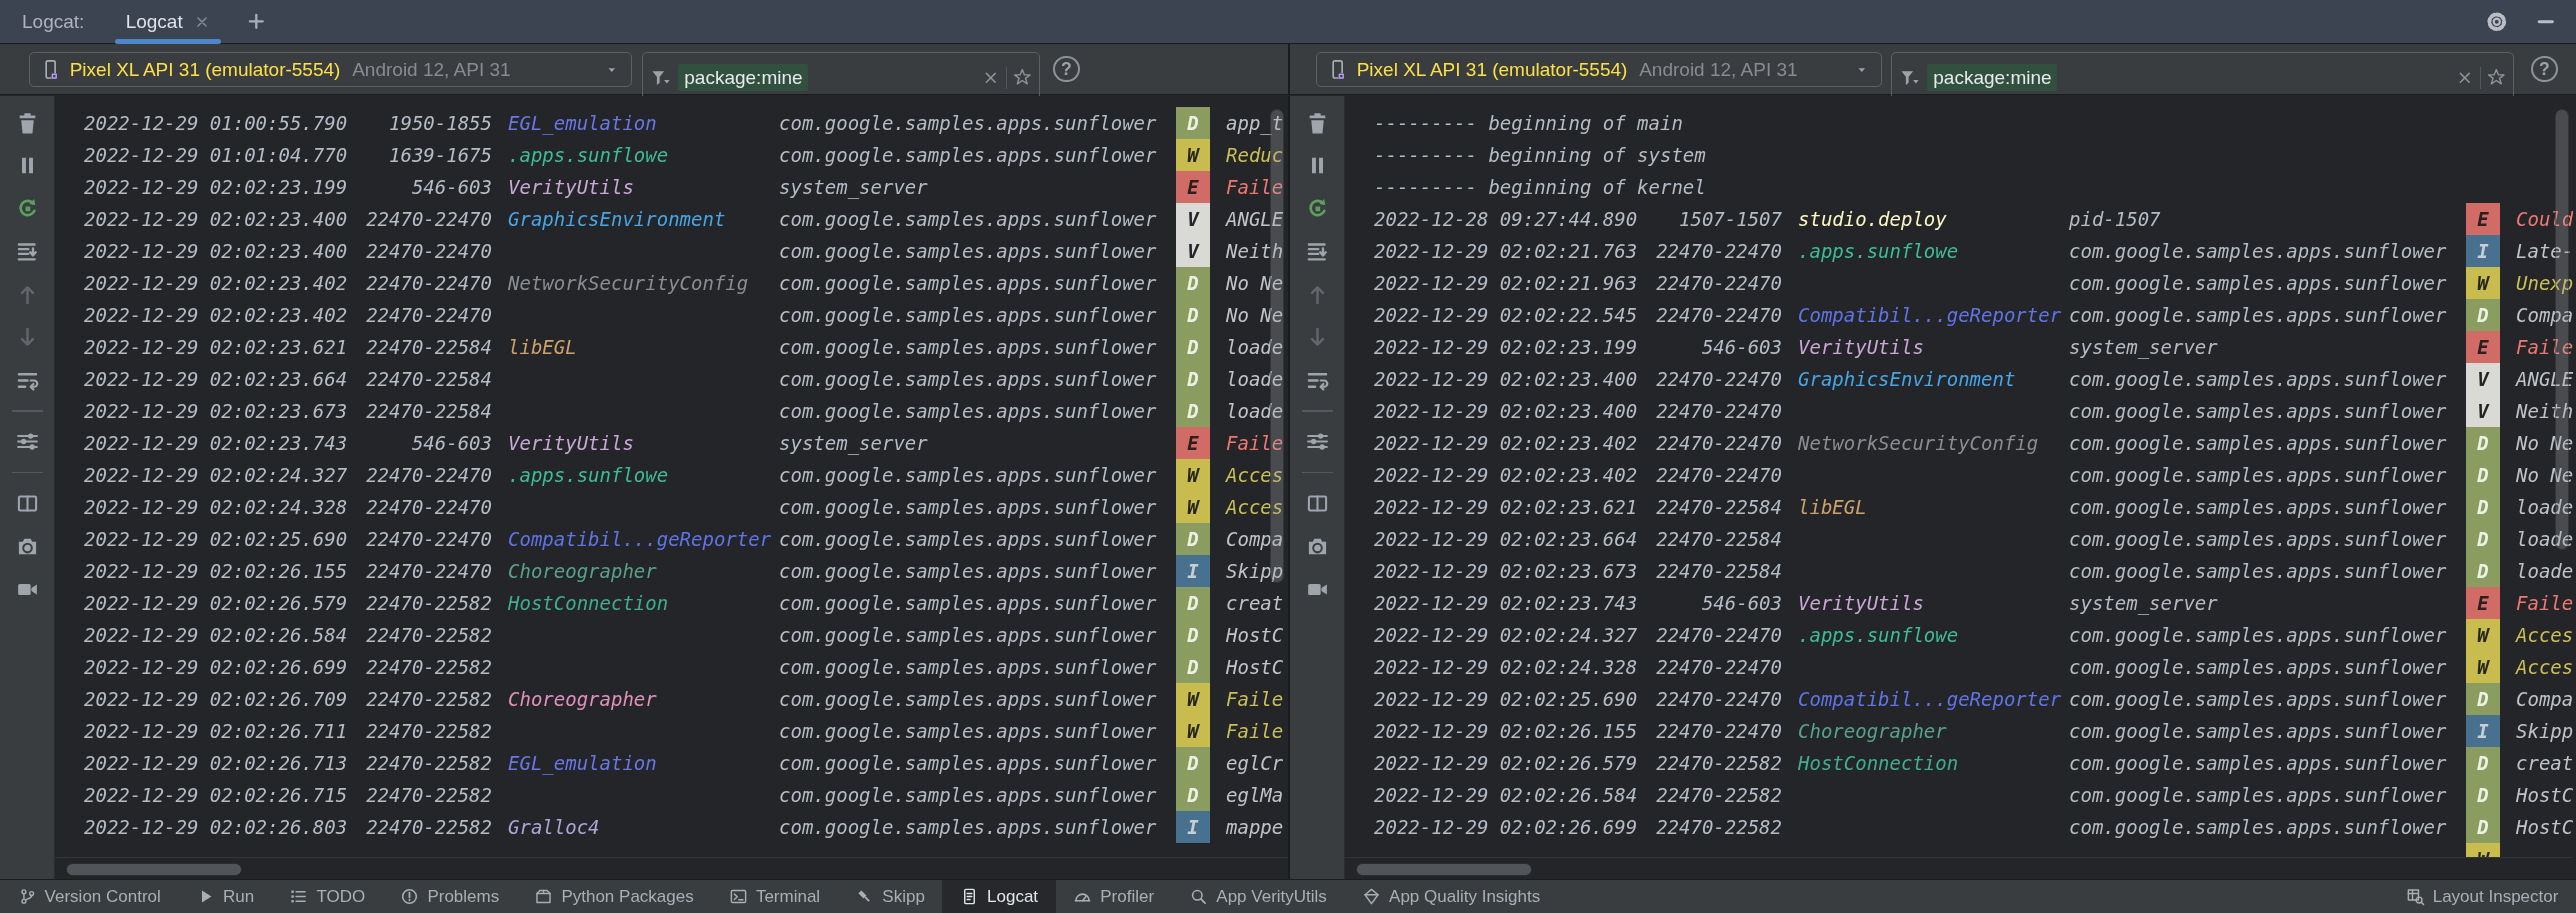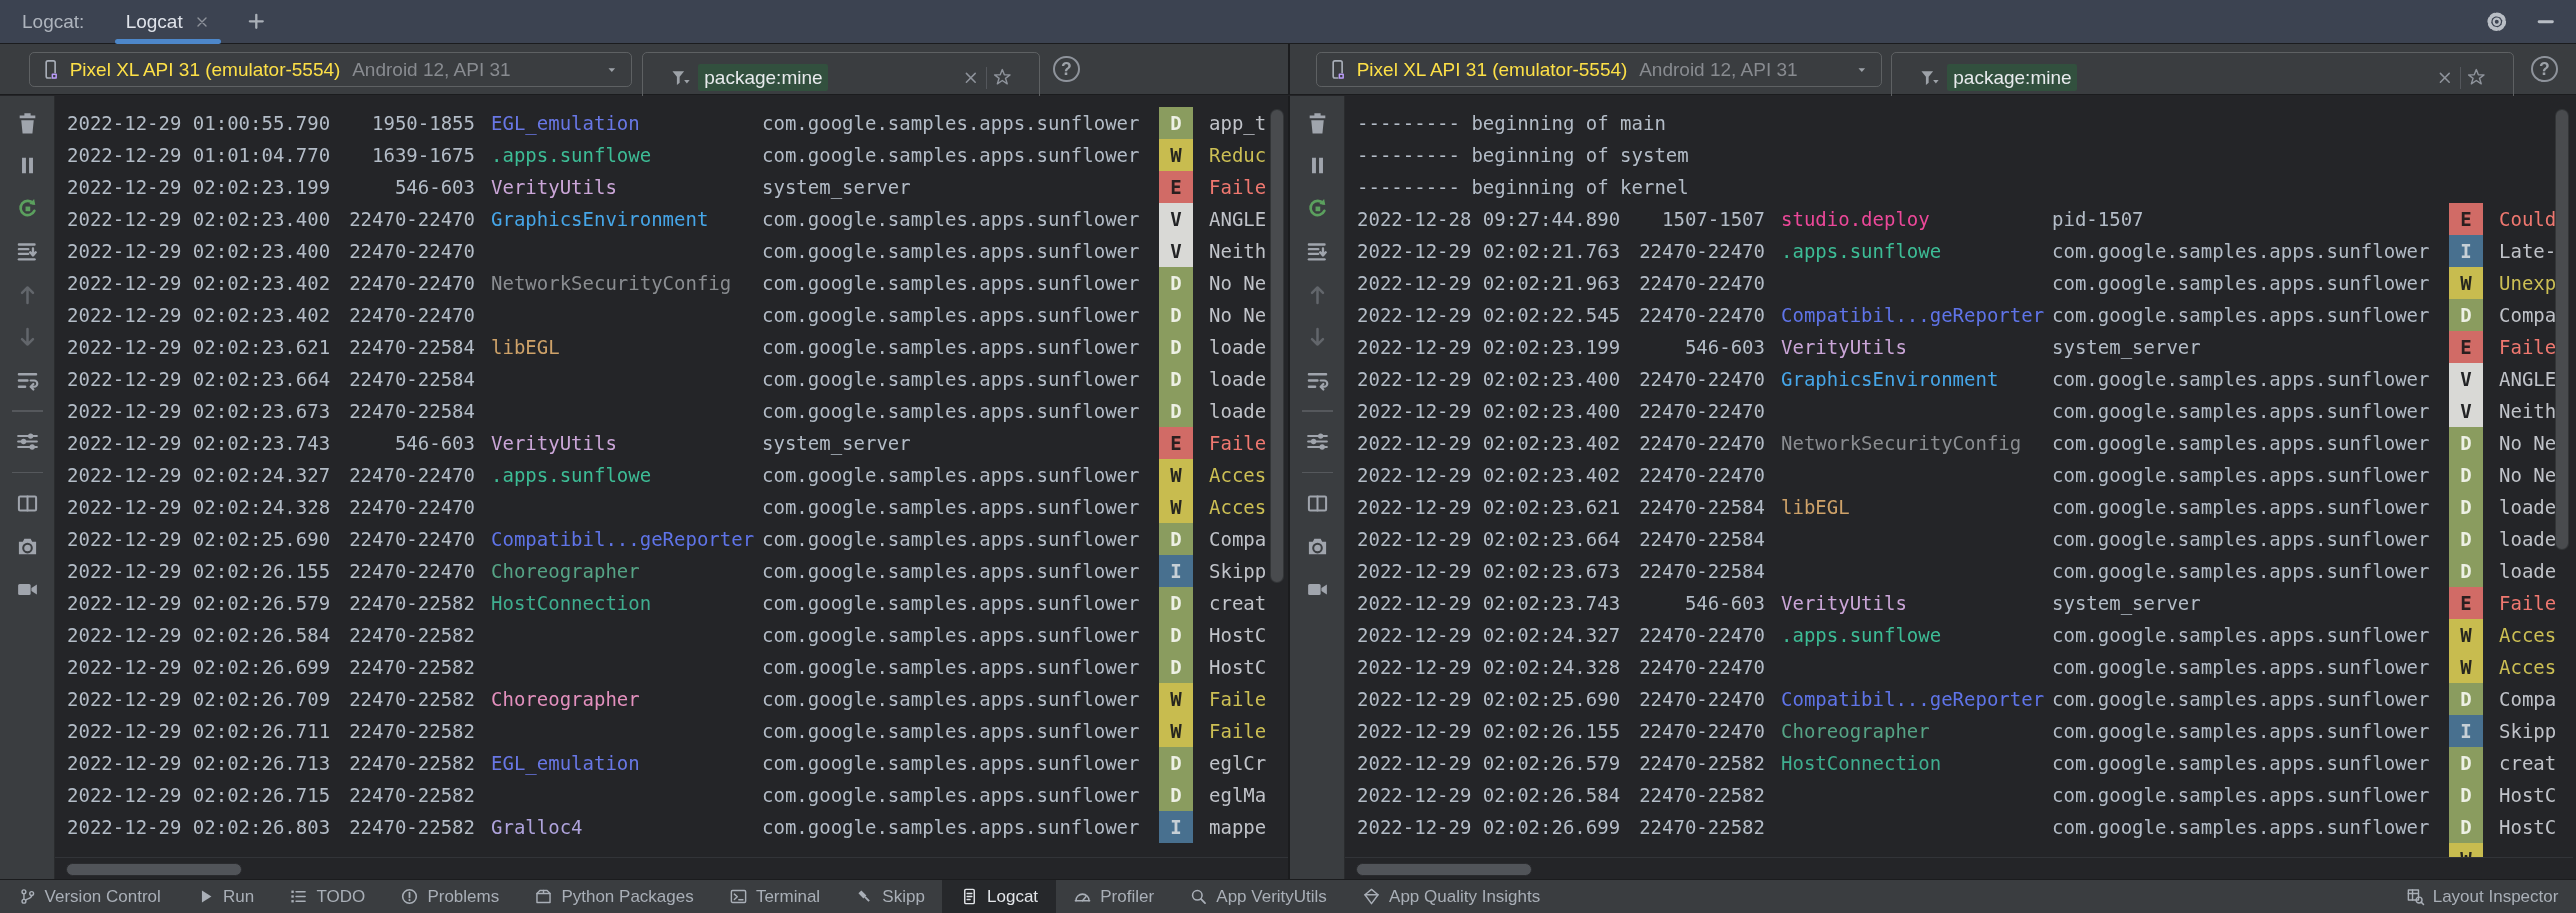--- a/index.html
+++ b/index.html
@@ -27,21 +27,21 @@
   .toolseg{position:relative;height:100%;}
   .toolseg.left{width:1290px;border-right:2.9px solid var(--border);}
   .toolseg.right{width:1283px;}
   .combo{position:absolute;top:8px;height:35px;border:1.5px solid var(--combo-border);border-radius:5.1px;
          display:flex;align-items:center;padding:0 10.3px;gap:7.4px;}
   .combo .devname{font-size:19px;color:#fde047;white-space:nowrap;}
   .combo .devsub{font-size:19px;color:#888B90;white-space:nowrap;margin-left:4.4px;}
   .combo .chev{margin-left:auto;color:#9DA2A8;width:17.6px;height:17.6px;}
   .phone-ic{width:22px;height:23.5px;}
   .filterbox{position:absolute;top:8px;height:51px;border:1.5px solid var(--combo-border);border-radius:5.1px;
-             display:flex;align-items:center;padding:0 26px;gap:7.4px;}
+             display:flex;align-items:center;padding:0 6px;gap:7.4px;}
   .funnel{width:22px;height:22px;color:#9DA2A8;}
   .token{font-size:19px;color:#E8EAED;background:var(--token-bg);padding:2.2px 5.9px;border-radius:2.2px;white-space:nowrap;}
   .filter-right{margin-left:auto;display:flex;align-items:center;gap:5.9px;}
   .fx{width:17.6px;height:17.6px;color:#8E939B;}
   .fdiv{width:0.7px;height:22px;background:#54575C;}
   .fstar{width:20.6px;height:20.6px;color:#8E939B;}
   .helpq{position:absolute;top:11.8px;width:26.5px;height:26.5px;border:2.2px solid #8E939B;border-radius:50%;
          color:#9DA2A8;font-size:17.6px;font-weight:bold;display:flex;align-items:center;justify-content:center;}
 
   
@@ -54,21 +54,21 @@
   .tool{width:32px;height:32px;margin-bottom:11px;display:flex;align-items:center;justify-content:center;
         color:#A0A5AD;border-radius:4.4px;}
   .tool.dim{color:#62666B;}
   .tool.green{color:#5BA05E;}
   .tool svg{width:25px;height:25px;}
   .strip-sep{width:31px;height:1.5px;background:#55585C;margin:2.9px 0 14px 0;}
 
   .log-area{position:relative;flex:1;height:100%;overflow:hidden;}
   .rows{position:absolute;left:0;top:0;right:0;height:761px;overflow:hidden;padding-top:11px;
         font-family:"DejaVu Sans Mono",monospace;font-size:19px;line-height:32px;color:var(--fg-log);}
-  .log-row{height:32px;white-space:pre;display:flex;align-items:flex-end;padding-left:12px;}
+  .log-row{height:32px;white-space:pre;display:flex;align-items:flex-end;padding-left:29px;font-style:italic;}
   .log-row span{display:inline-block;overflow:hidden;}
   .c-time{width:272px;}
   .c-pid{width:136px;text-align:right;}
   .c-tag{width:287px;padding-left:16px;}
   .c-pkg{width:397px;}
   .c-badge{width:34px;text-align:center;font-weight:bold;}
   .c-msg{padding-left:16px;flex:1;}
   .c-marker{padding-left:0;}
   .b-D{background:var(--lv-d-bg);color:var(--lv-d-fg);}
   .b-W{background:var(--lv-w-bg);color:#26261F;}
@@ -466,21 +466,21 @@
             <svg class="ic" viewBox="0 0 34 34" width="25" height="25">
               <use href="#i-video"></use>
             </svg>
           </div>
         </div>
       <div class="log-area">
         <div class="rows">
             <div class="log-row"><span class="c-marker">--------- beginning of main</span></div>
             <div class="log-row"><span class="c-marker">--------- beginning of system</span></div>
             <div class="log-row"><span class="c-marker">--------- beginning of kernel</span></div>
-            <div class="log-row"><span class="c-time">2022-12-28 09:27:44.890</span><span class="c-pid">1507-1507</span><span class="c-tag" style="color: #ec4899;">studio.deploy</span><span class="c-pkg">pid-1507</span><span class="c-badge b-E">E</span><span class="c-msg m-E">Could</span></div>
+            <div class="log-row"><span class="c-time">2022-12-28 09:27:44.890</span><span class="c-pid">1507-1507</span><span class="c-tag" style="color: #fef9c3;">studio.deploy</span><span class="c-pkg">pid-1507</span><span class="c-badge b-E">E</span><span class="c-msg m-E">Could</span></div>
             <div class="log-row"><span class="c-time">2022-12-29 02:02:21.763</span><span class="c-pid">22470-22470</span><span class="c-tag" style="color: rgb(61, 189, 150);">.apps.sunflowe</span><span class="c-pkg">com.google.samples.apps.sunflower</span><span class="c-badge b-I">I</span><span class="c-msg m-I">Late-</span></div>
             <div class="log-row"><span class="c-time">2022-12-29 02:02:21.963</span><span class="c-pid">22470-22470</span><span class="c-tag"></span><span class="c-pkg">com.google.samples.apps.sunflower</span><span class="c-badge b-W">W</span><span class="c-msg m-W">Unexp</span></div>
             <div class="log-row"><span class="c-time">2022-12-29 02:02:22.545</span><span class="c-pid">22470-22470</span><span class="c-tag" style="color: rgb(95, 116, 232);">Compatibil...geReporter</span><span class="c-pkg">com.google.samples.apps.sunflower</span><span class="c-badge b-D">D</span><span class="c-msg m-D">Compa</span></div>
             <div class="log-row"><span class="c-time">2022-12-29 02:02:23.199</span><span class="c-pid">546-603</span><span class="c-tag" style="color: rgb(203, 166, 216);">VerityUtils</span><span class="c-pkg">system_server</span><span class="c-badge b-E">E</span><span class="c-msg m-E">Faile</span></div>
             <div class="log-row"><span class="c-time">2022-12-29 02:02:23.400</span><span class="c-pid">22470-22470</span><span class="c-tag" style="color: rgb(70, 166, 232);">GraphicsEnvironment</span><span class="c-pkg">com.google.samples.apps.sunflower</span><span class="c-badge b-V">V</span><span class="c-msg m-V">ANGLE</span></div>
             <div class="log-row"><span class="c-time">2022-12-29 02:02:23.400</span><span class="c-pid">22470-22470</span><span class="c-tag"></span><span class="c-pkg">com.google.samples.apps.sunflower</span><span class="c-badge b-V">V</span><span class="c-msg m-V">Neith</span></div>
             <div class="log-row"><span class="c-time">2022-12-29 02:02:23.402</span><span class="c-pid">22470-22470</span><span class="c-tag" style="color: rgb(138, 141, 145);">NetworkSecurityConfig</span><span class="c-pkg">com.google.samples.apps.sunflower</span><span class="c-badge b-D">D</span><span class="c-msg m-D">No Ne</span></div>
             <div class="log-row"><span class="c-time">2022-12-29 02:02:23.402</span><span class="c-pid">22470-22470</span><span class="c-tag"></span><span class="c-pkg">com.google.samples.apps.sunflower</span><span class="c-badge b-D">D</span><span class="c-msg m-D">No Ne</span></div>
             <div class="log-row"><span class="c-time">2022-12-29 02:02:23.621</span><span class="c-pid">22470-22584</span><span class="c-tag" style="color: rgb(206, 162, 105);">libEGL</span><span class="c-pkg">com.google.samples.apps.sunflower</span><span class="c-badge b-D">D</span><span class="c-msg m-D">loade</span></div>
             <div class="log-row"><span class="c-time">2022-12-29 02:02:23.664</span><span class="c-pid">22470-22584</span><span class="c-tag"></span><span class="c-pkg">com.google.samples.apps.sunflower</span><span class="c-badge b-D">D</span><span class="c-msg m-D">loade</span></div>

